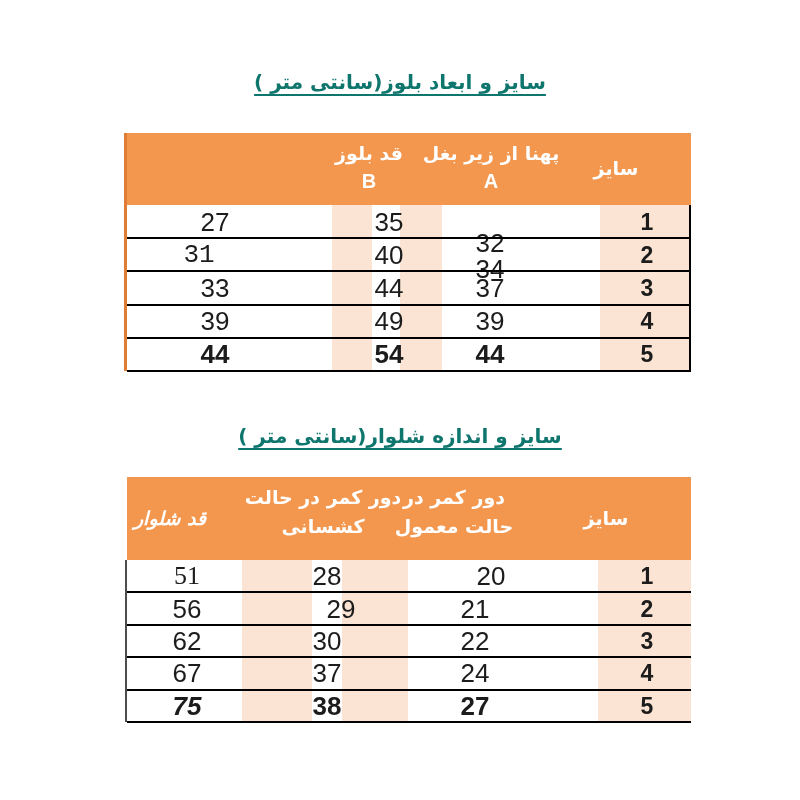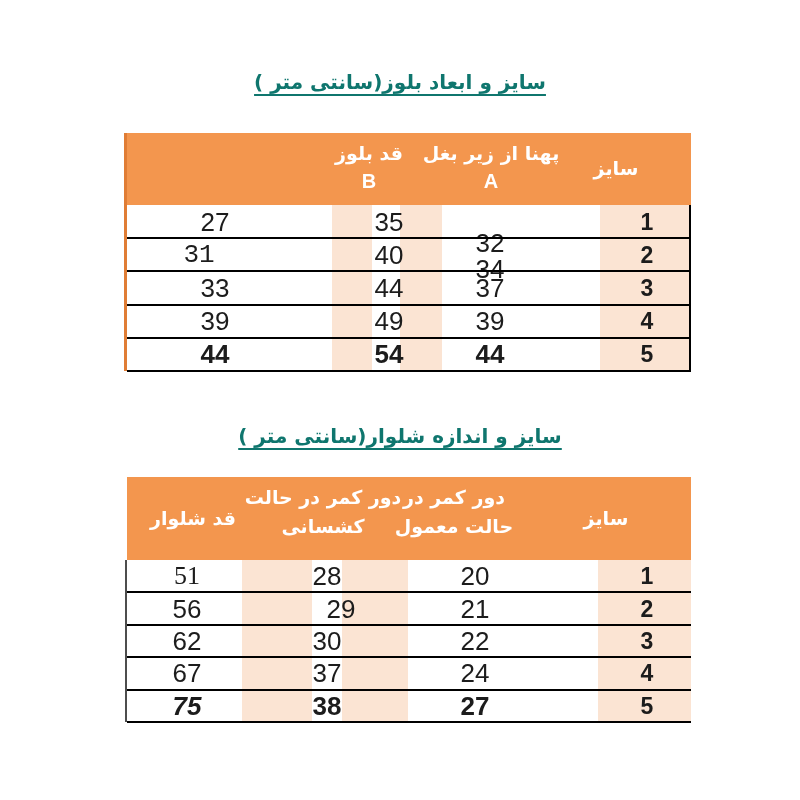--- a/index.html
+++ b/index.html
@@ -102,30 +102,30 @@
           <span>سایز</span>
         </div>
         <div class="hdr-cell" style="left: 327px; top: 6px;">
           <span>دور کمر در</span>
           <span>حالت معمول</span>
         </div>
         <div class="hdr-cell" style="left: 196px; top: 6px;">
           <span>دور کمر در حالت</span>
           <span>کشسانی</span>
         </div>
-        <div class="hdr-cell vcenter" style="left: 66px;">
+        <div class="hdr-cell vcenter" style="left: 43px; font-style: italic;">
           <span>قد شلوار</span>
         </div>
       </div>
       <div class="stripe" style="left: 115px; width: 166px; top: 83px; height: 162px; background: rgb(251, 228, 211);"></div>
       <div class="stripe" style="left: 185px; width: 30px; top: 83px; height: 162px; background: rgb(255, 255, 255);"></div>
       <div class="stripe" style="left: 471px; width: 93px; top: 83px; height: 162px; background: rgb(251, 228, 211);"></div>
       <div class="trow" style="top: 83px; height: 32.4px;">
         <div class="cell size-col" style="left: 520px;">1</div>
-        <div class="cell" style="left: 348px;">20</div>
+        <div class="cell" style="left: 364px;">20</div>
         <div class="cell" style="left: 200px;">28</div>
         <div class="cell" style="left: 60px; font-family: Liberation Serif, serif;">51</div>
       </div>
       <div class="trow" style="top: 115.4px; height: 32.4px;">
         <div class="cell size-col" style="left: 520px;">2</div>
         <div class="cell" style="left: 348px; text-align: center;">21</div>
         <div class="cell" style="left: 200px; margin-left: 14px;">29</div>
         <div class="cell" style="left: 60px;">56</div>
       </div>
       <div class="trow" style="top: 147.8px; height: 32.4px;">

